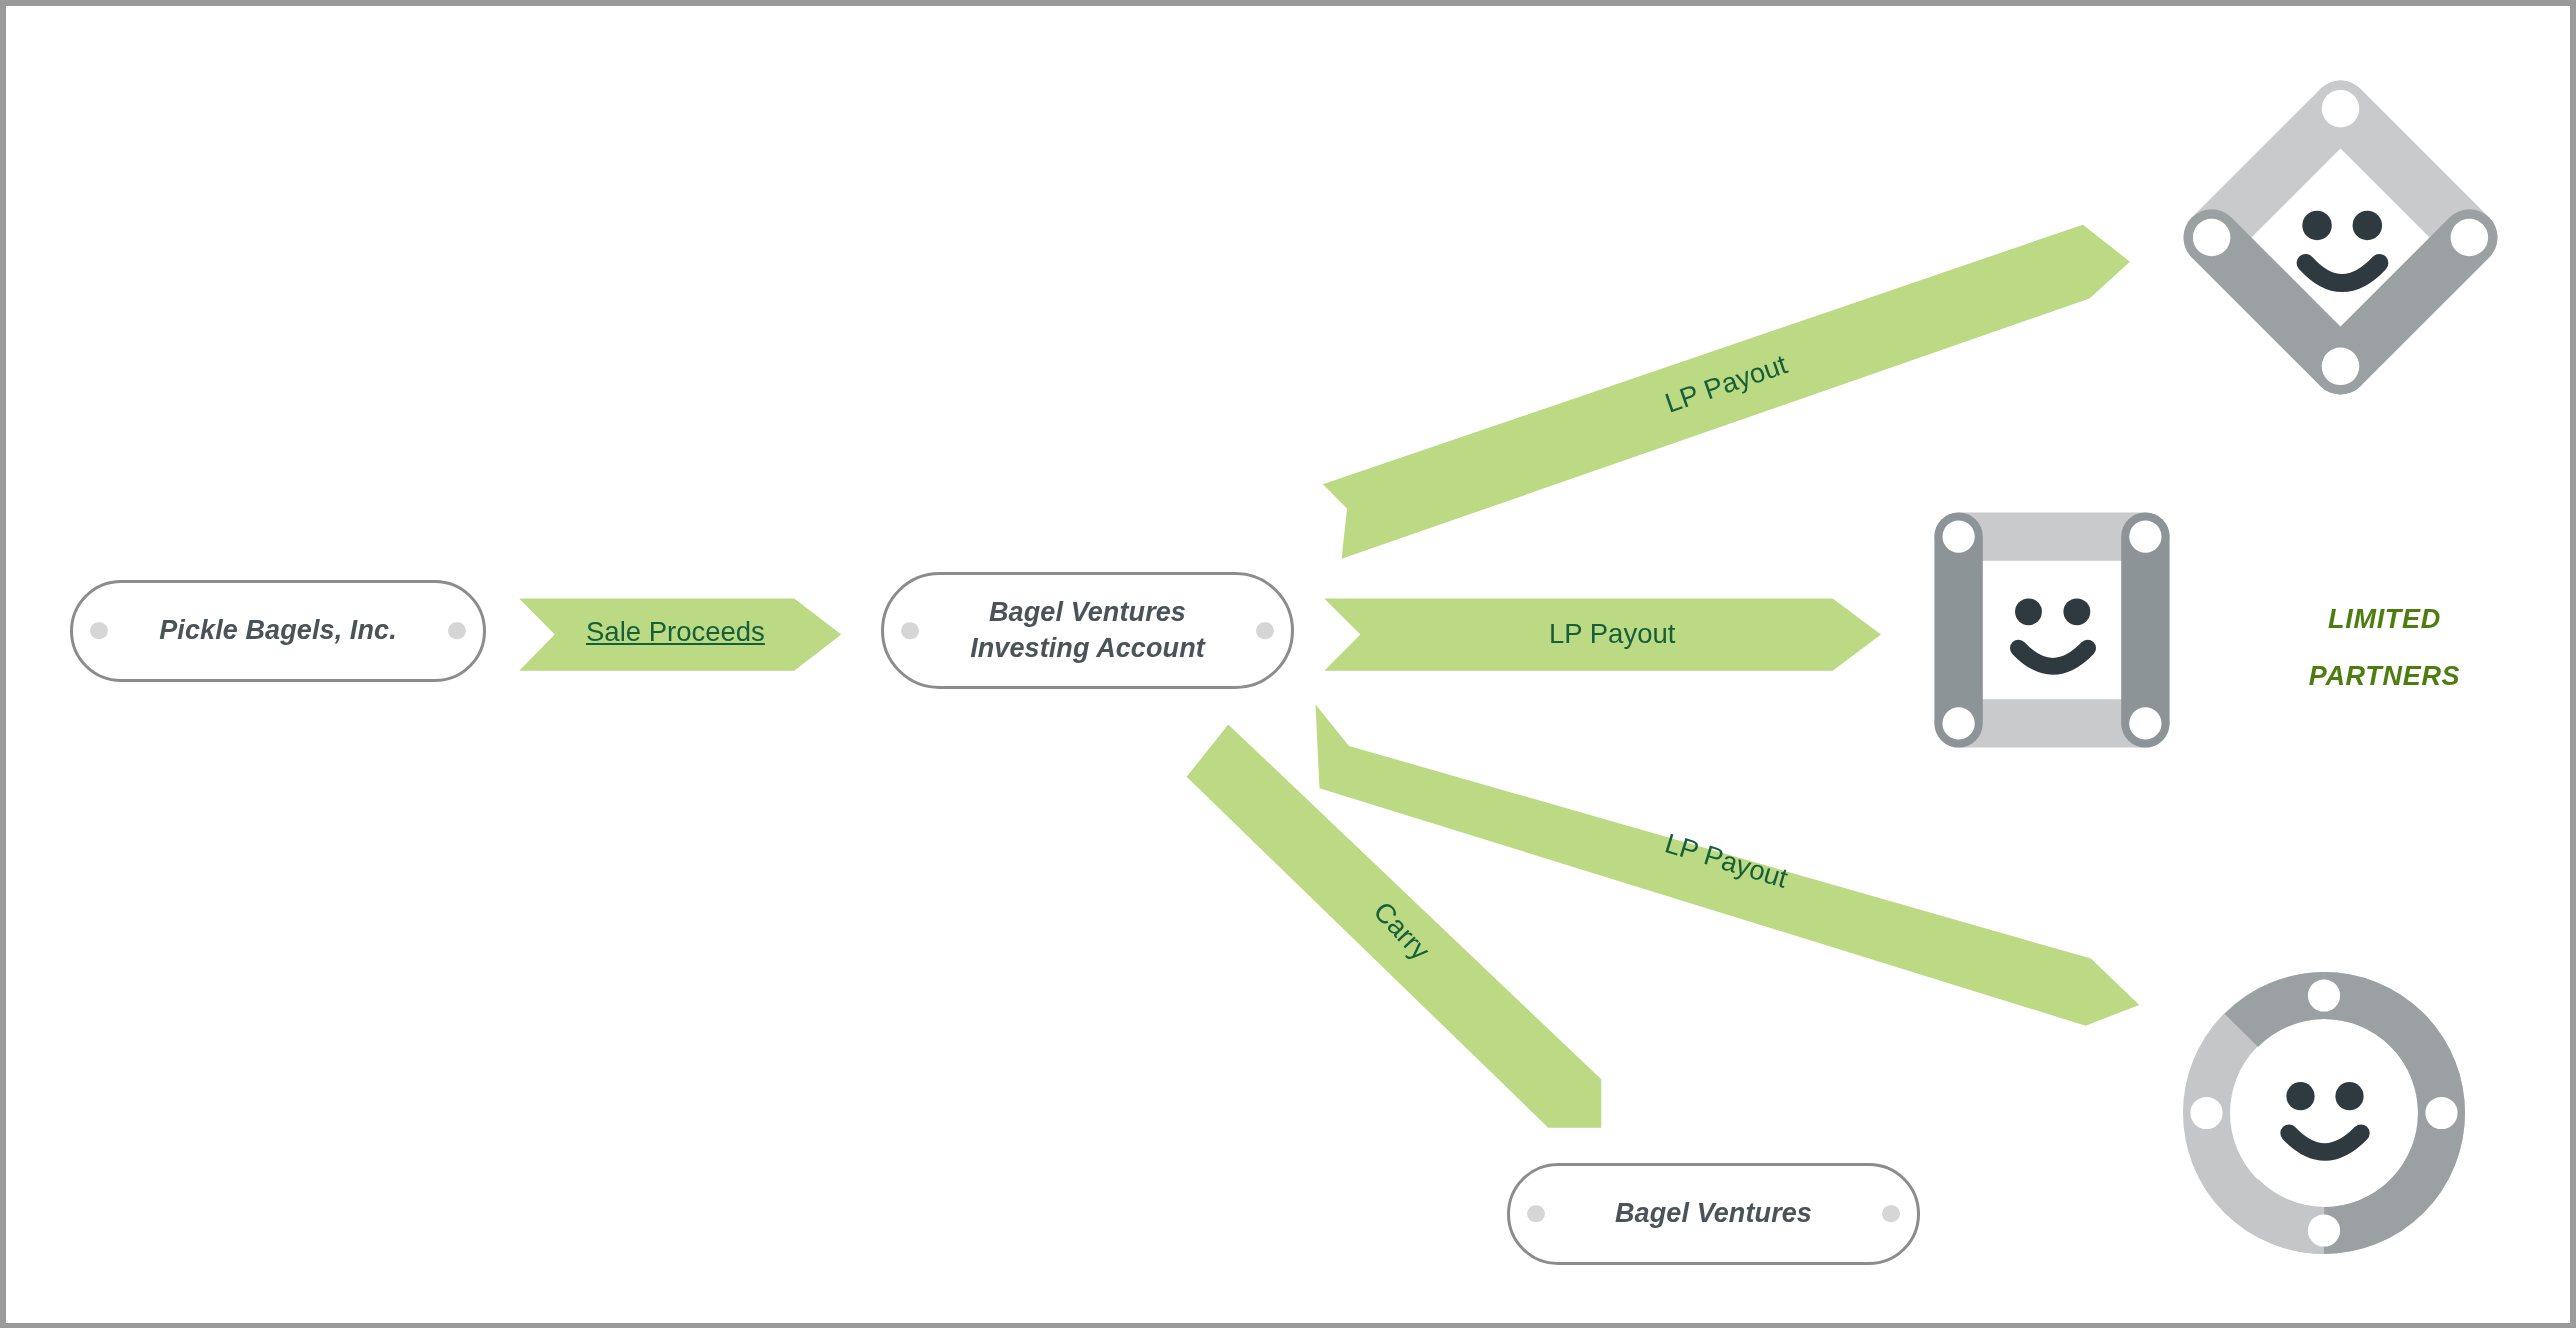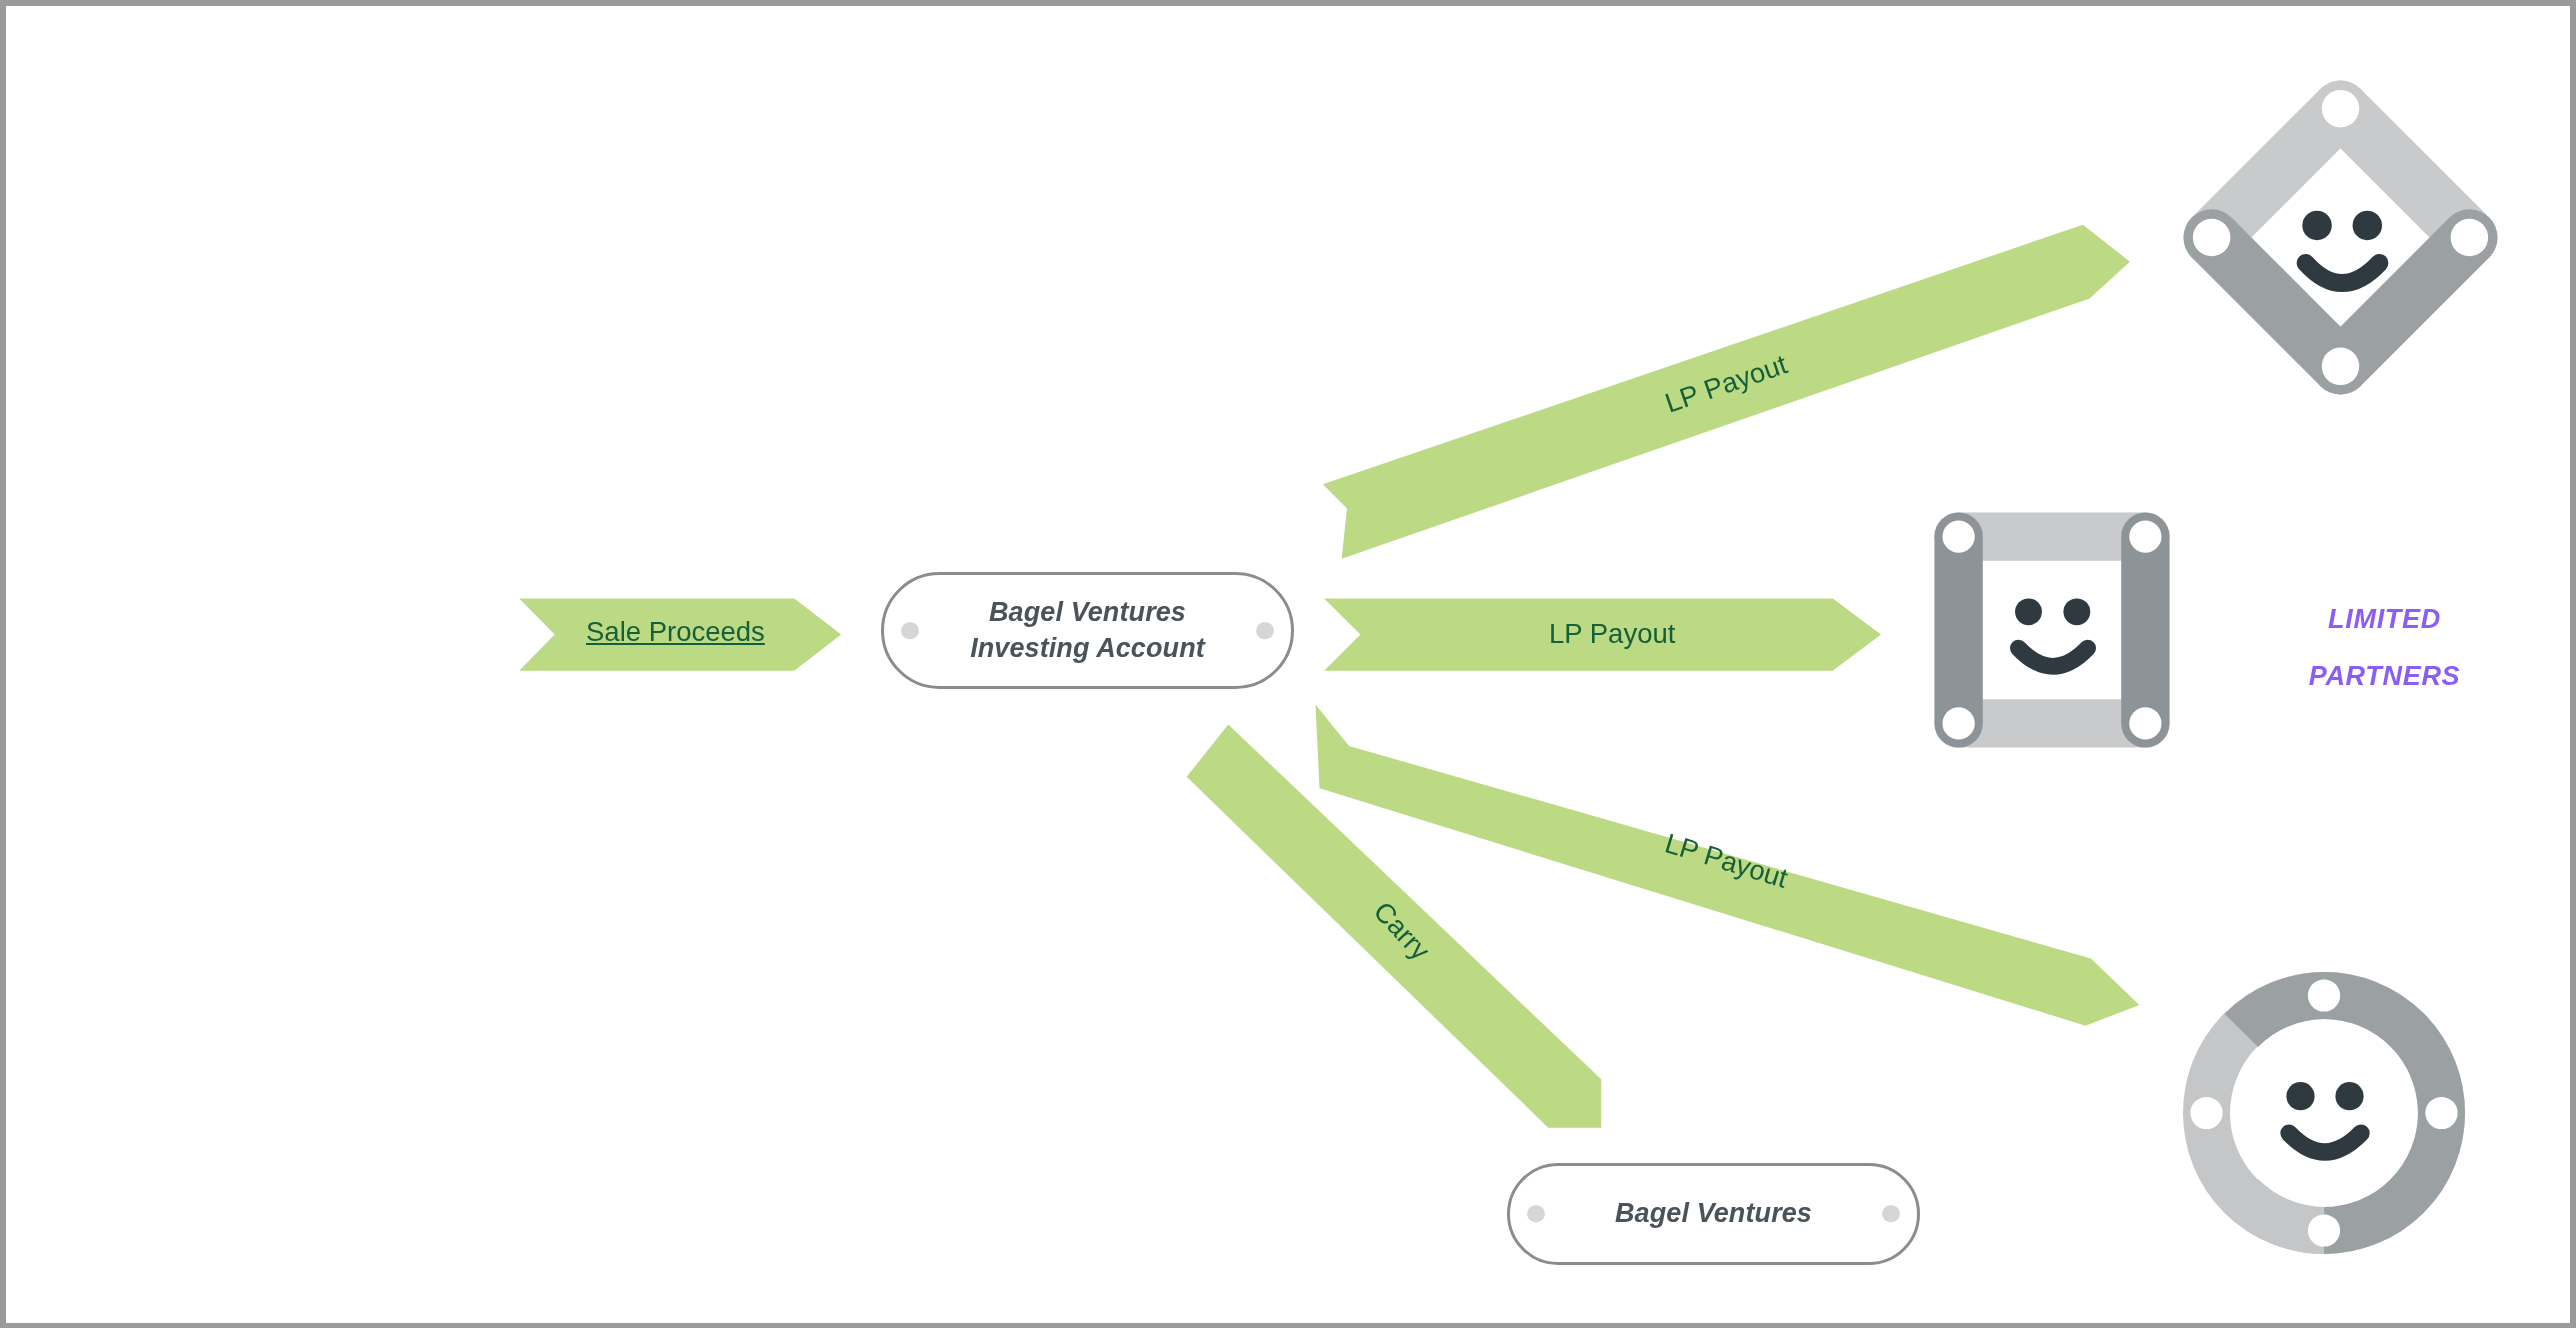--- a/index.html
+++ b/index.html
@@ -92,21 +92,21 @@
   
   #lp-caption {
     position: absolute;
     left: 2271px;
     top: 585px;
     width: 215px;
     text-align: center;
     font-style: italic;
     font-weight: bold;
     font-size: 27px;
-    color: #8b5cf6;
+    color: #4d7c0f;
     letter-spacing: 0.7px;
     line-height: 2.1;
   }
 
   
   .icon-wrap { position: absolute; }
   #icon-diamond { left: 2167px; top: 64px;   width: 335px; height: 335px; }
   #icon-square  { left: 1915px; top: 493px;  width: 262px; height: 262px; }
   #icon-circle  { left: 2177px; top: 966px; width: 282px; height: 282px; }
 </style>
@@ -131,20 +131,25 @@
   <div class="arrow-label" style="left:580px; top:610px;text-decoration:underline;">Sale Proceeds</div>
 
   <div class="arrow-label" style="left:1657px; top:362px; transform:rotate(-19deg);">LP Payout</div>
 
   <div class="arrow-label" style="left:1543px; top:612px;">LP Payout</div>
 
   <div class="arrow-label" style="left:1657px; top:839px; transform:rotate(17deg);">LP Payout</div>
 
   <div class="arrow-label" style="left:1362px; top:909px; transform:rotate(47deg);">Carry</div>
 
+  <div class="node" id="node-pickle">
+    <span class="node-dot left"></span>
+    <span class="node-label">Pickle Bagels, Inc.</span>
+    <span class="node-dot right"></span>
+  </div>
 
   <div class="node" id="node-account">
     <span class="node-dot left"></span>
     <span class="node-label">Bagel Ventures
 Investing Account</span>
     <span class="node-dot right"></span>
   </div>
 
   <div class="node" id="node-bagel">
     <span class="node-dot left"></span>

